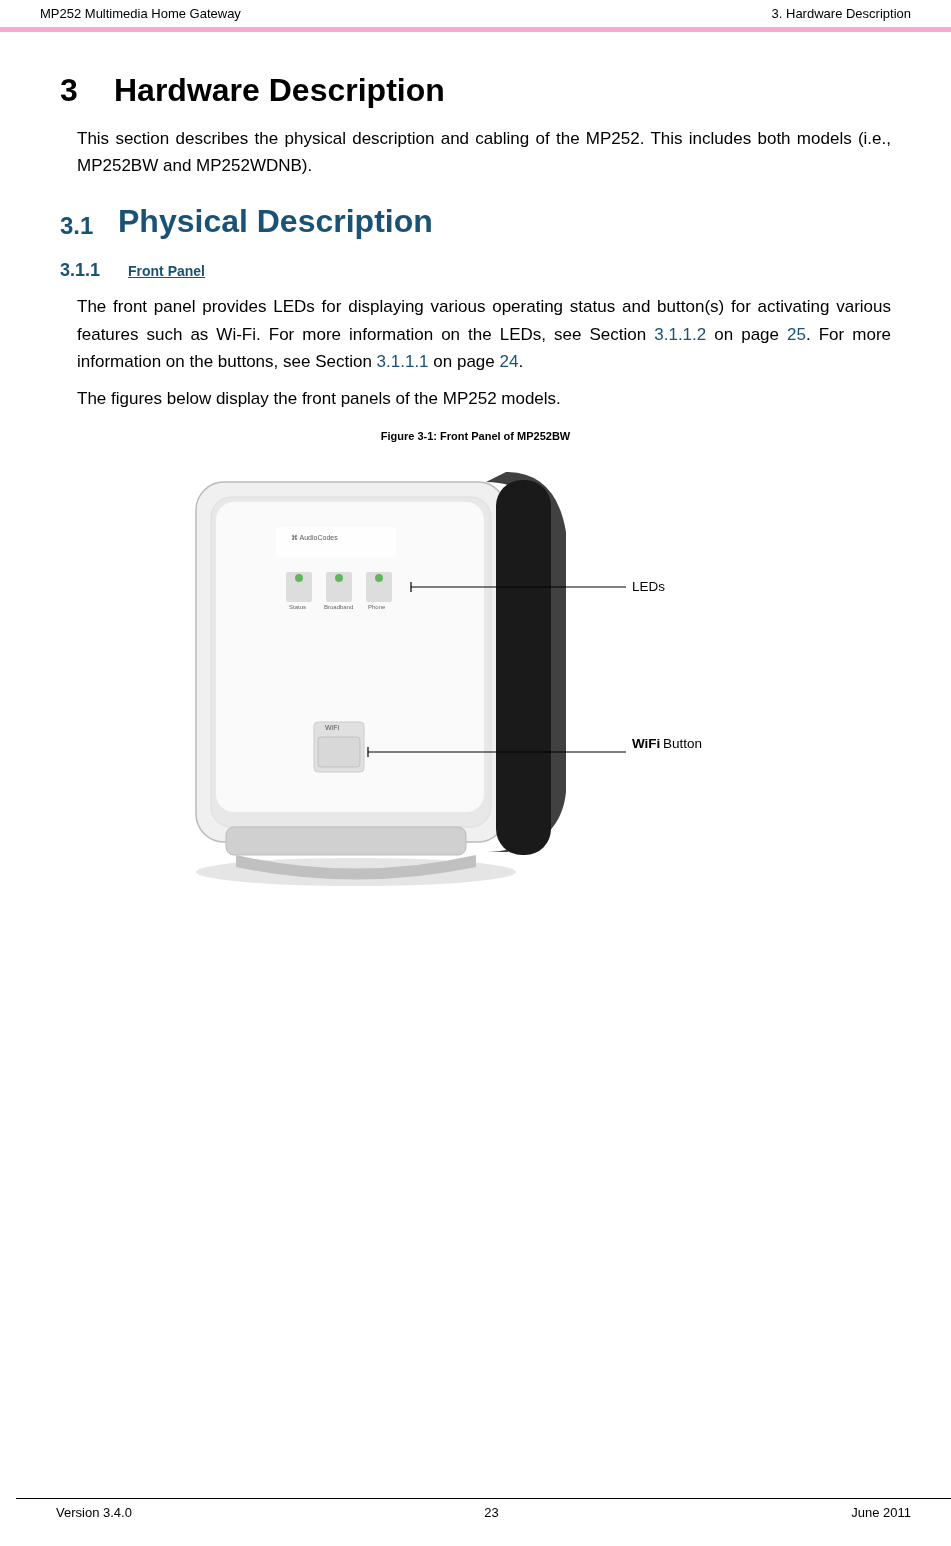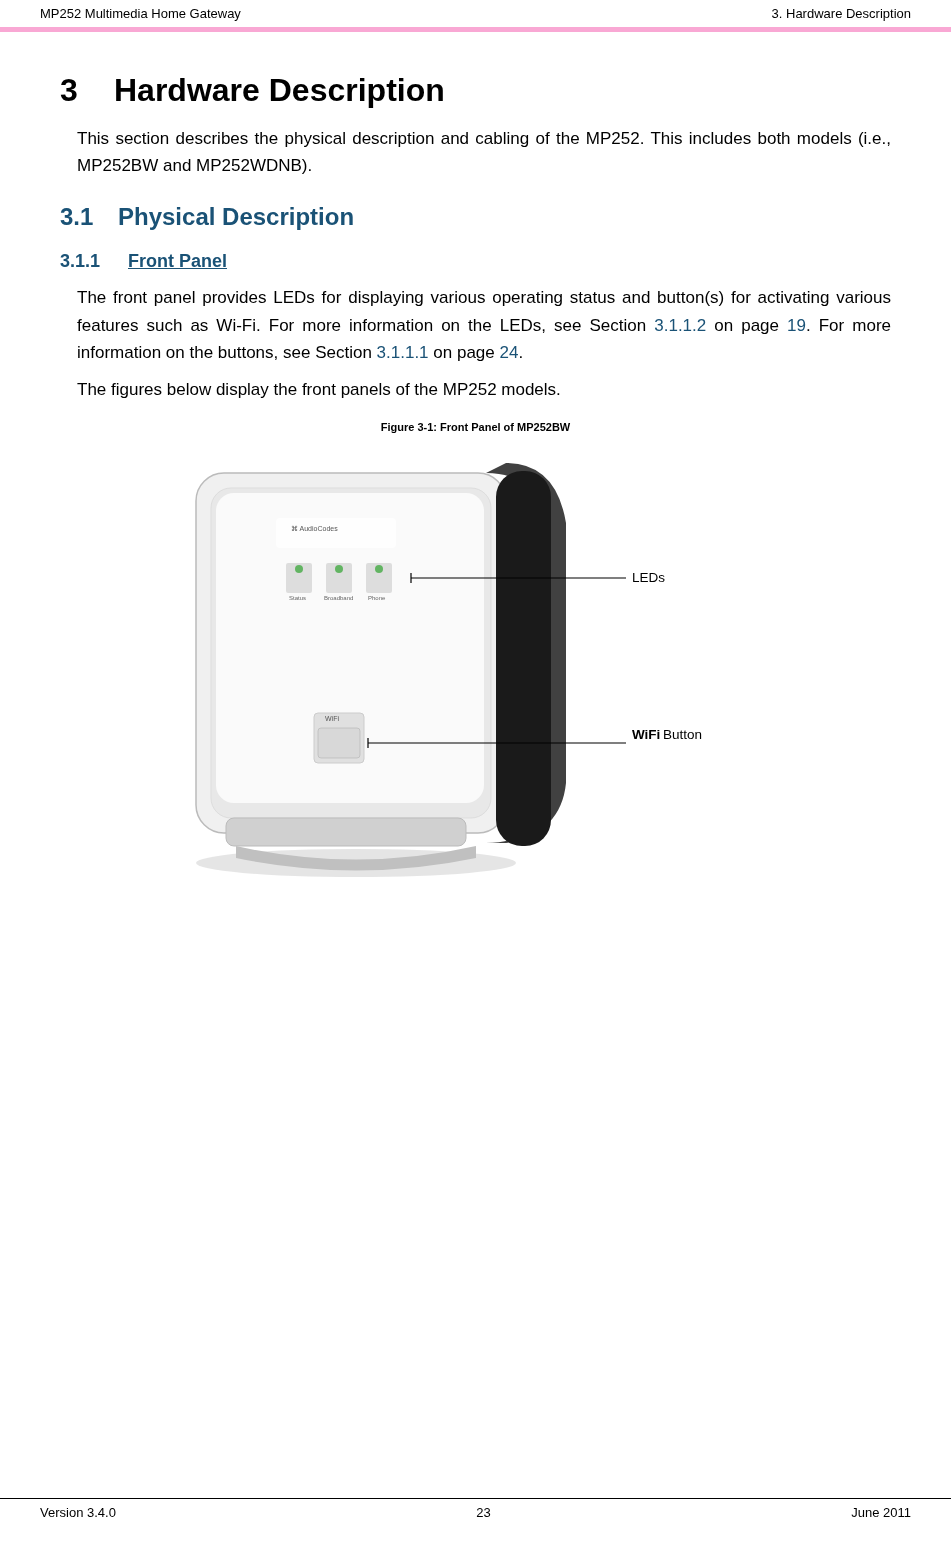--- a/index.html
+++ b/index.html
@@ -55,40 +55,40 @@
       margin-top: 24px;
     }
     .section-sub .section-num {
       font-size: 24px;
       font-weight: bold;
       color: #1a5276;
       margin-right: 18px;
       min-width: 40px;
     }
     .section-sub .section-title {
-      font-size: 24px;
+      font-size: 32px;
       font-weight: bold;
       color: #1a5276;
     }
 
     .section-sub2 {
       display: flex;
       align-items: baseline;
       margin-bottom: 12px;
       margin-top: 20px;
     }
     .section-sub2 .section-num {
       font-size: 18px;
       font-weight: bold;
       color: #1a5276;
       margin-right: 18px;
       min-width: 50px;
     }
     .section-sub2 .section-title {
-      font-size: 18px;
+      font-size: 14px;
       font-weight: bold;
       color: #1a5276;
       text-decoration: underline;
     }
 
     
     .body-text {
       font-size: 17px;
       line-height: 1.6;
       margin-bottom: 10px;
@@ -109,21 +109,21 @@
       font-size: 11px;
       font-weight: bold;
       margin-bottom: 10px;
       text-align: center;
     }
 
     
     .page-footer {
       position: absolute;
       bottom: 20px;
-      left: 0;
+      left: 16px;
       right: 0;
       display: flex;
       justify-content: space-between;
       align-items: center;
       padding: 6px 40px;
       border-top: 1px solid #000;
       font-size: 13px;
       text-align: center;
     }
 
@@ -155,21 +155,21 @@
     <span class="section-title">Physical Description</span>
   </div>
 
 
   <div class="section-sub2">
     <span class="section-num">3.1.1</span>
     <span class="section-title">Front Panel</span>
   </div>
 
   <p class="body-text">
-    The front panel provides LEDs for displaying various operating status and button(s) for activating various features such as Wi-Fi. For more information on the LEDs, see Section <span class="link-text">3.1.1.2</span> on page <span class="link-text">19</span>. For more information on the buttons, see Section <span class="link-text">3.1.1.1</span> on page <span class="link-text">24</span>.
+    The front panel provides LEDs for displaying various operating status and button(s) for activating various features such as Wi-Fi. For more information on the LEDs, see Section <span class="link-text">3.1.1.2</span> on page <span class="link-text">25</span>. For more information on the buttons, see Section <span class="link-text">3.1.1.1</span> on page <span class="link-text">24</span>.
   </p>
 
   <p class="body-text">The figures below display the front panels of the MP252 models.</p>
 
   <div class="figure-container">
     <div class="figure-caption">Figure 3-1:  Front Panel of MP252BW</div>
 
     <div class="device-svg-container">
       <svg width="680" height="440" viewBox="0 0 680 440">
 

